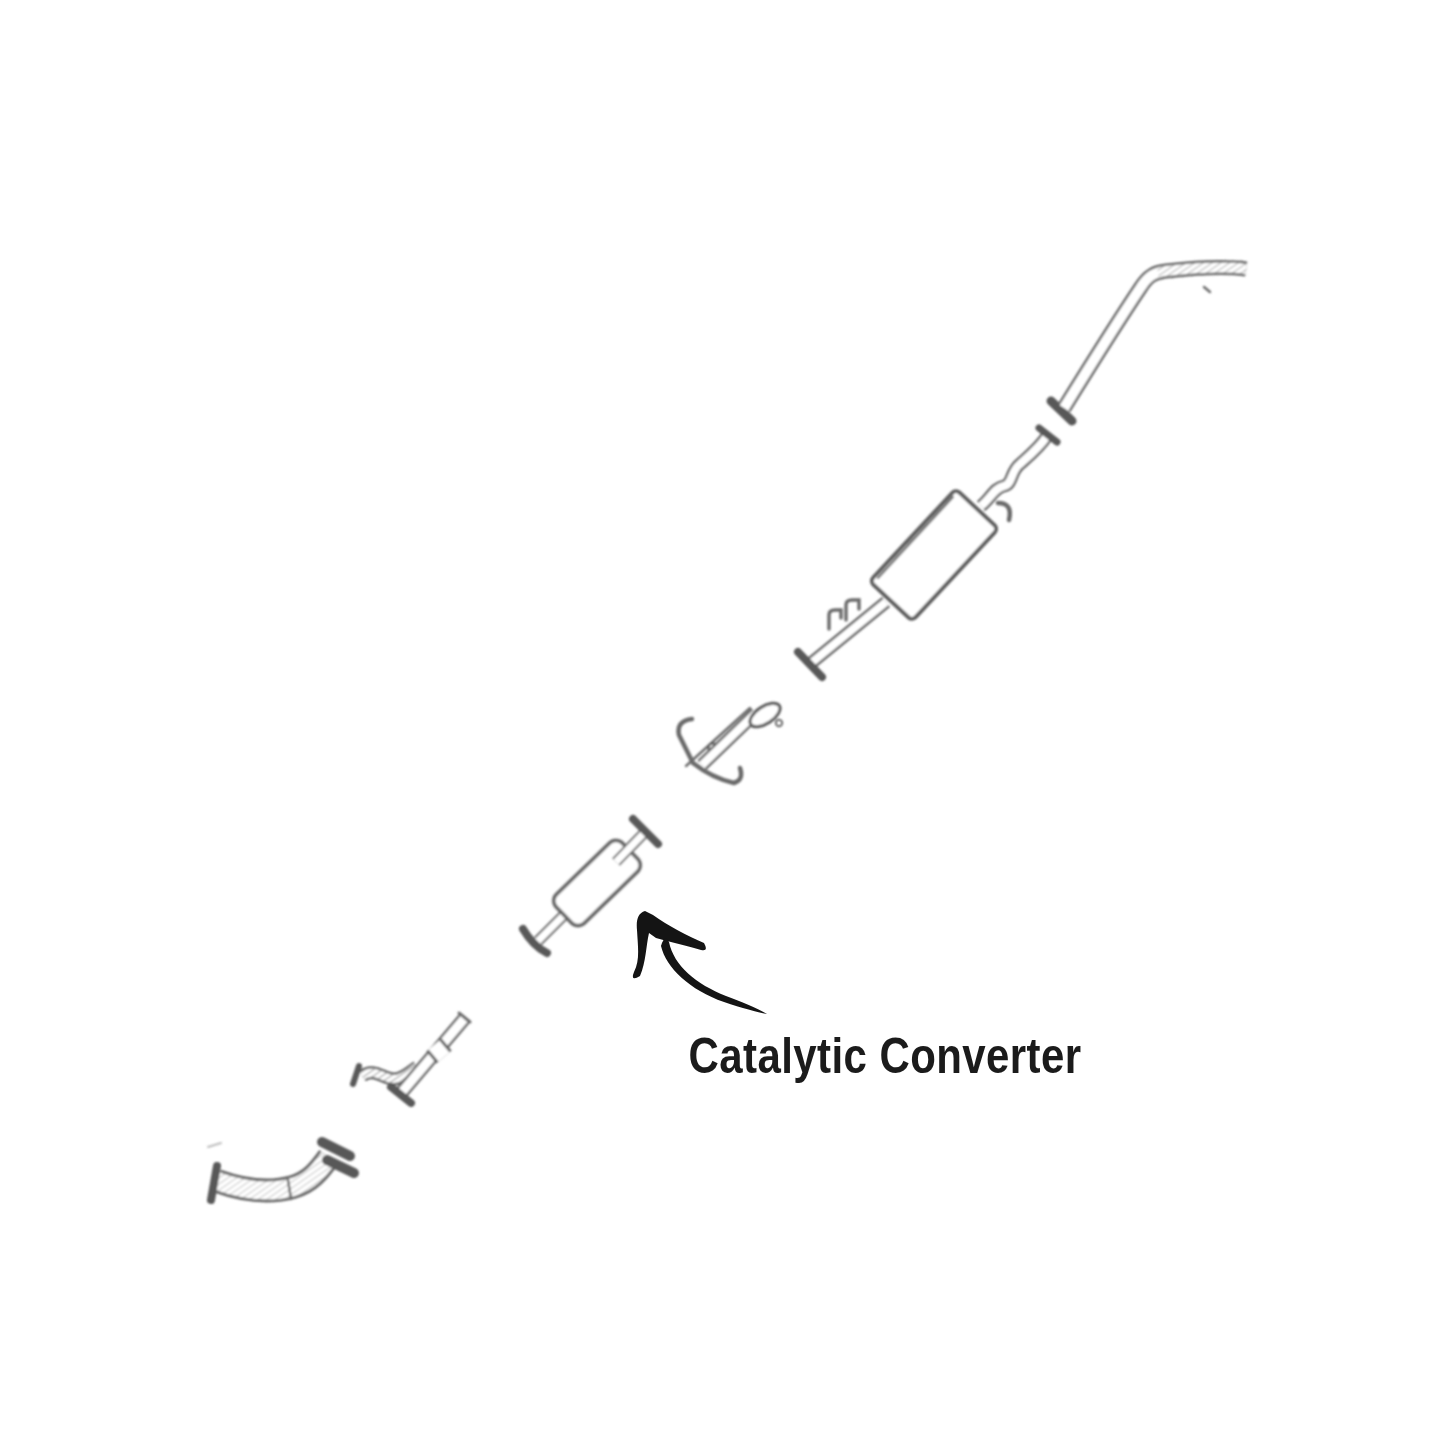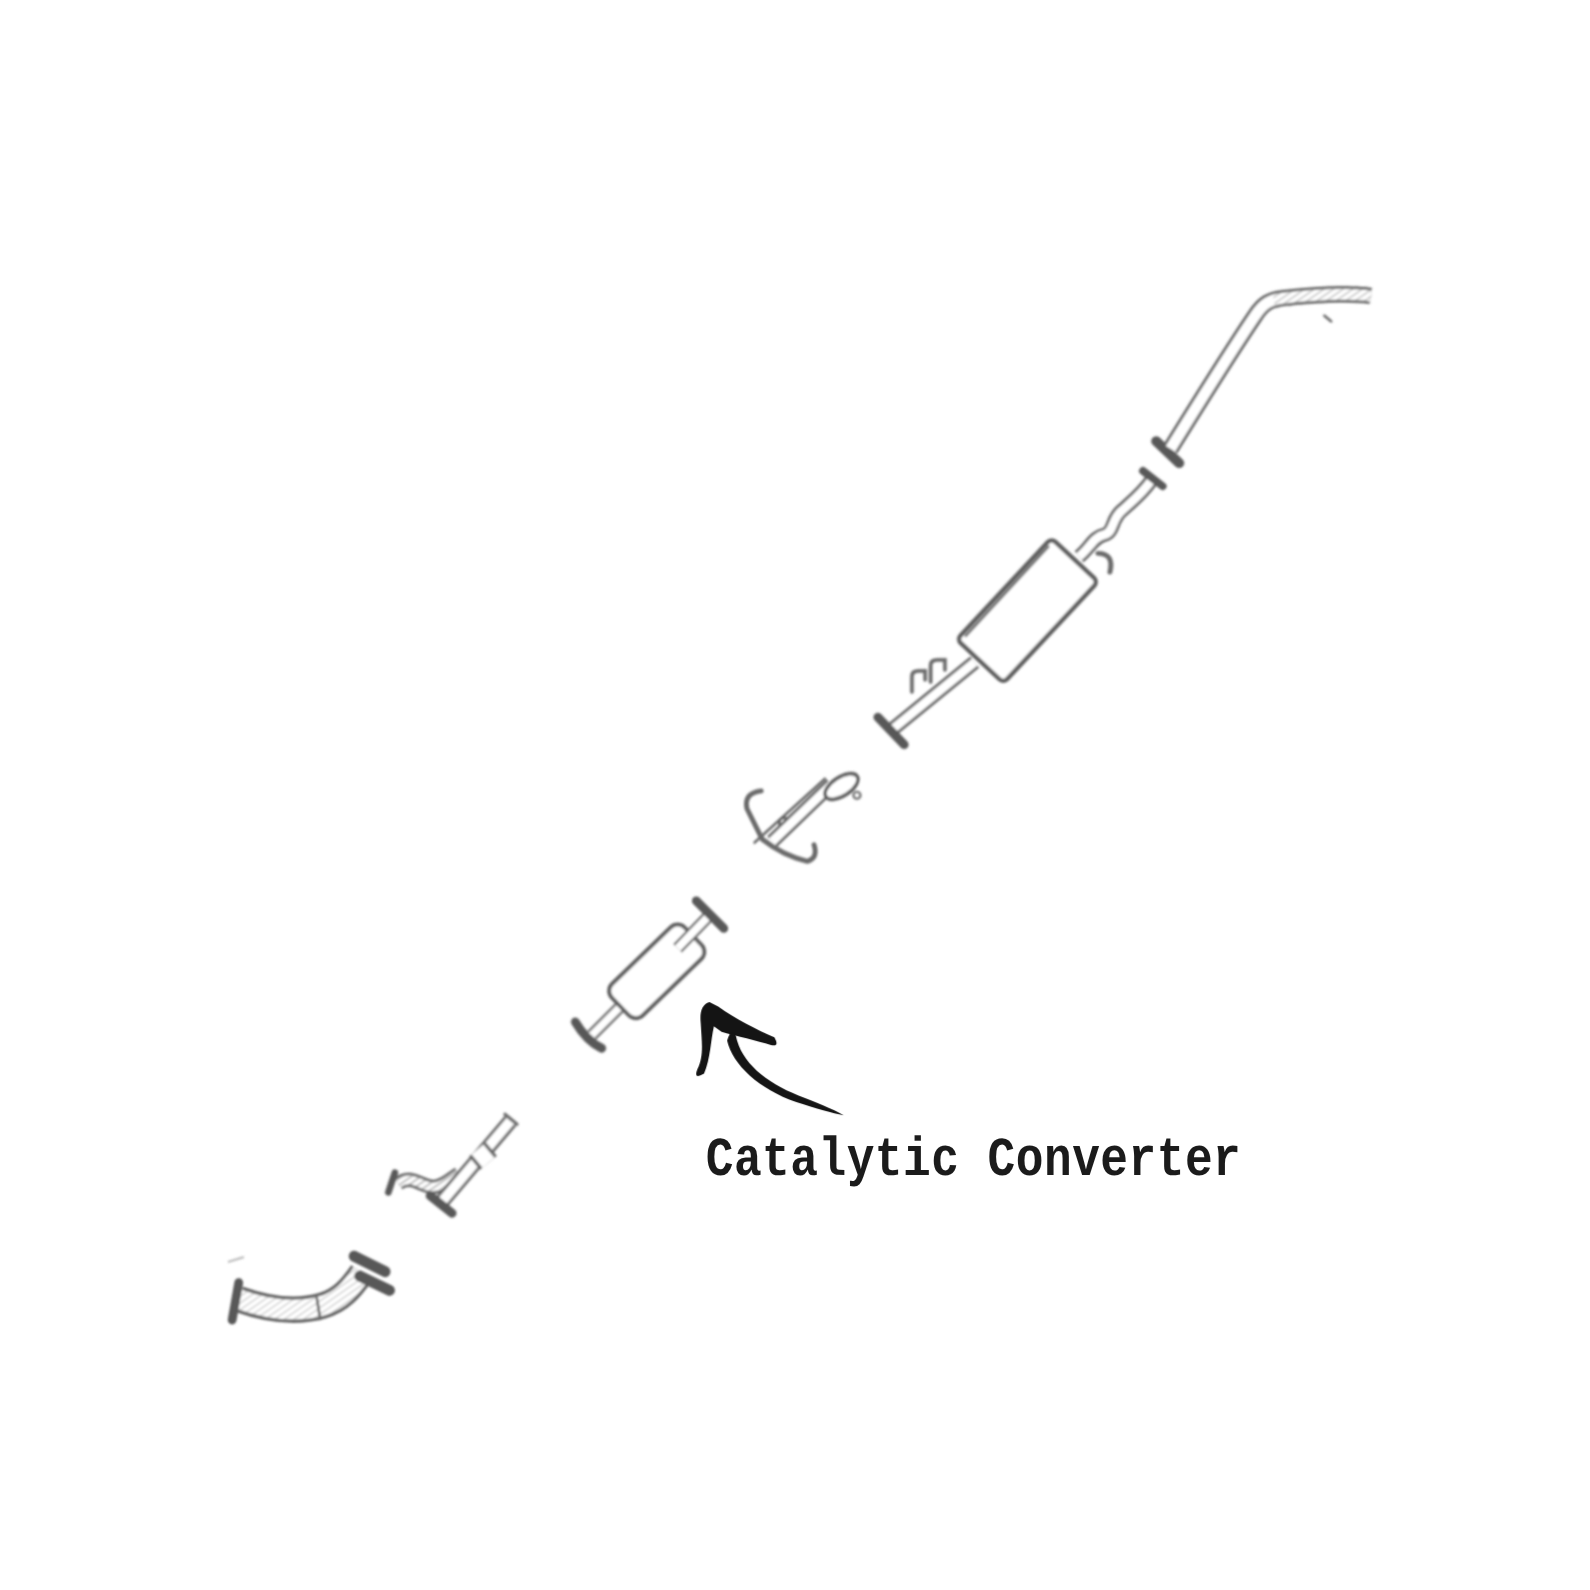--- a/index.html
+++ b/index.html
@@ -1,19 +1,19 @@
 <!DOCTYPE html>
 <html><head>
 <meta charset="utf-8">
 <style>
   html,body { margin:0; padding:0; background:#ffffff; }
   .canvas {
     position:relative; width:1445px; height:1445px;
     background:#ffffff; overflow:hidden;
-    font-family:Liberation Mono, monospace;
+    font-family:Liberation Sans, sans-serif;
   }
   .diagram-svg { position:absolute; left:0; top:0; width:1445px; height:1445px; }
 
   
   .tube-o { fill:none; stroke:#666666; stroke-width:13; stroke-linecap:butt; }
   .tube-i { fill:none; stroke:#ffffff; stroke-width:8;  stroke-linecap:butt; }
   .flange { fill:none; stroke:#585858; stroke-linecap:round; }
   .thin   { fill:none; stroke:#6a6a6a; stroke-linecap:round; }
   .shell  { fill:#ffffff; stroke:#5e5e5e; }
   .hatchline { fill:none; stroke-linecap:butt; }

